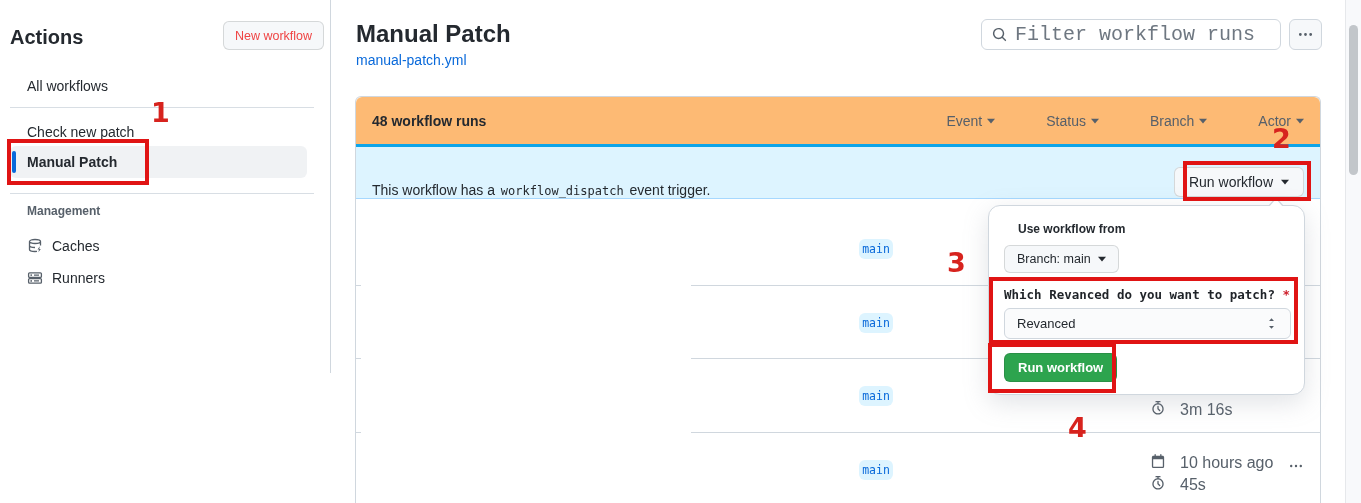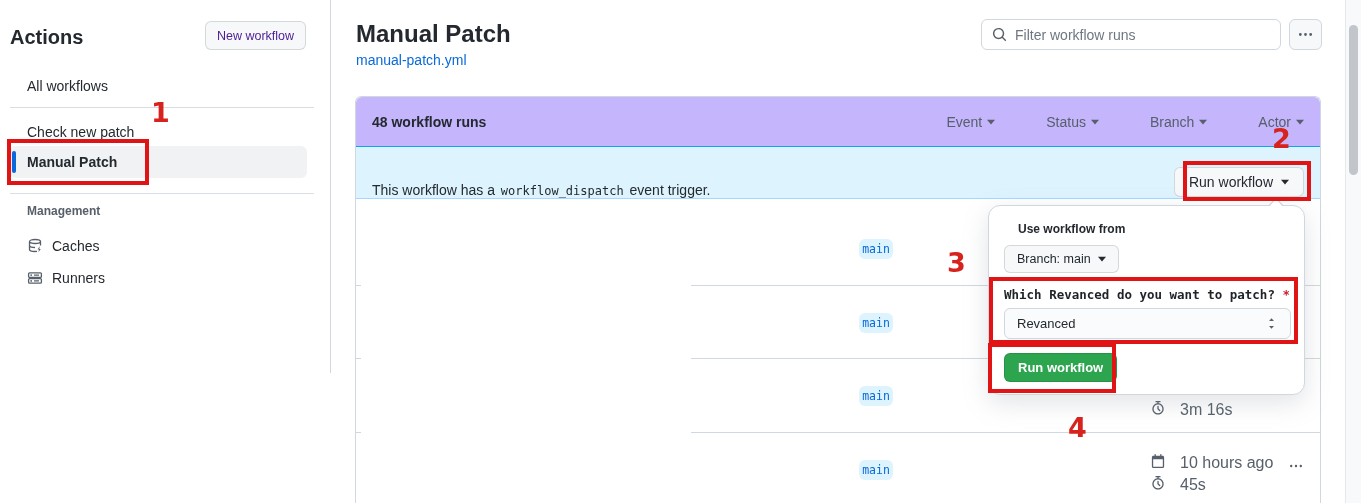--- a/index.html
+++ b/index.html
@@ -8,52 +8,52 @@
     position:relative; width:1361px; height:503px; overflow:hidden;
     font-family:"Liberation Sans", sans-serif; color:#24292f; background:#fff;
   }
   
   .top-accent { position:absolute; left:222px; top:0; width:86px; height:3px; background:#fd8c73; }
 
   
   .sidebar { position:absolute; left:0; top:0; width:331px; height:373px; border-right:1px solid #d0d7de; background:#fff; }
   .sidebar-title { position:absolute; left:10px; top:26px; font-size:20px; font-weight:700; }
   .new-workflow-btn {
-    position:absolute; left:205px; top:21px; width:101px; height:29px;
+    position:absolute; left:223px; top:21px; width:101px; height:29px;
     background:#f6f8fa; border:1px solid rgba(27,31,36,0.15); border-radius:6px;
-    font-size:12.5px; font-weight:500; color:#4c1d95; display:flex; align-items:center; justify-content:center;
+    font-size:12.5px; font-weight:500; color:#ef4444; display:flex; align-items:center; justify-content:center;
     font-family:"Liberation Sans", sans-serif; cursor:pointer;
   }
   .side-item { position:absolute; left:10px; width:297px; height:32px; border-radius:6px;
     display:flex; align-items:center; padding-left:17px; font-size:14px; color:#24292f; cursor:pointer; }
   .side-item.selected { background:rgba(208,215,222,0.32); font-weight:700; }
   .side-accent-bar { position:absolute; left:2px; top:5px; width:4px; height:22px; border-radius:6px; background:#0969da; }
   .side-divider { position:absolute; left:10px; width:304px; height:1px; background:#d8dee4; }
   .side-section-label { position:absolute; left:27px; font-size:12px; font-weight:600; color:#57606a; }
   .side-mgmt-item { position:absolute; left:10px; width:297px; height:30px; display:flex; align-items:center; gap:9px;
     padding-left:17px; font-size:14px; color:#24292f; cursor:pointer; }
   .side-mgmt-item .ic { display:flex; color:#57606a; }
 
   
   .page-title { position:absolute; left:356px; top:20px; font-size:24px; font-weight:600; }
   .file-link { position:absolute; left:356px; top:52px; font-size:14px; color:#0969da; text-decoration:none; cursor:pointer; }
   .filter-box { position:absolute; left:981px; top:19px; width:300px; height:31px;
     border:1px solid #d0d7de; border-radius:6px; background:#fff; display:flex; align-items:center; padding:0 10px; gap:8px; }
-  .filter-box input { border:none; outline:none; flex:1; font-size:14px; color:#24292f; background:transparent;
-    font-family:Liberation Sans, sans-serif; }
+  .filter-box input { border:none; outline:none; flex:1; font-size:20px; color:#24292f; background:transparent;
+    font-family:Liberation Mono, monospace; }
   .filter-box input::placeholder { color:#6e7781; }
   .top-kebab-btn { position:absolute; left:1289px; top:19px; width:33px; height:31px;
     background:#f6f8fa; border:1px solid #d0d7de; border-radius:6px; display:flex; align-items:center; justify-content:center;
     color:#57606a; cursor:pointer; }
 
   
   .runs-card { position:absolute; left:355px; top:96px; width:966px; height:407px;
     border:1px solid #d0d7de; border-bottom:none; border-radius:6px 6px 0 0; background:#fff; }
-  .card-header { position:absolute; left:0; top:0; width:100%; height:50px; background:#c4b5fd;
-    border-bottom:1px solid #0ea5e9; border-radius:6px 6px 0 0; display:flex; align-items:center; padding:0 16px; }
+  .card-header { position:absolute; left:0; top:0; width:100%; height:50px; background:#fdba74;
+    border-bottom:3px solid #0ea5e9; border-radius:6px 6px 0 0; display:flex; align-items:center; padding:0 16px; }
   .runs-count { font-size:14px; font-weight:700; }
   .header-filters { margin-left:auto; display:flex; gap:51px; }
   .hdr-filter { display:flex; align-items:center; gap:5px; font-size:14px; color:#57606a; cursor:pointer; }
   .banner { position:absolute; left:0; top:50px; width:100%; height:52px; background:#ddf4ff;
     border-bottom:1px solid rgba(84,174,255,0.4); display:flex; align-items:flex-end; padding:0 16px; font-size:14px; }
   .banner code { font-family:"DejaVu Sans Mono","Liberation Mono",monospace; font-size:12px; padding:0 2px; }
   .run-workflow-drop {
     position:absolute; right:16px; top:20px; height:30px; padding:0 14px;
     background:#f6f8fa; border:1px solid rgba(27,31,36,0.15); border-radius:6px;
     display:flex; align-items:center; gap:8px; font-size:14px; font-weight:500; color:#24292f; cursor:pointer;

